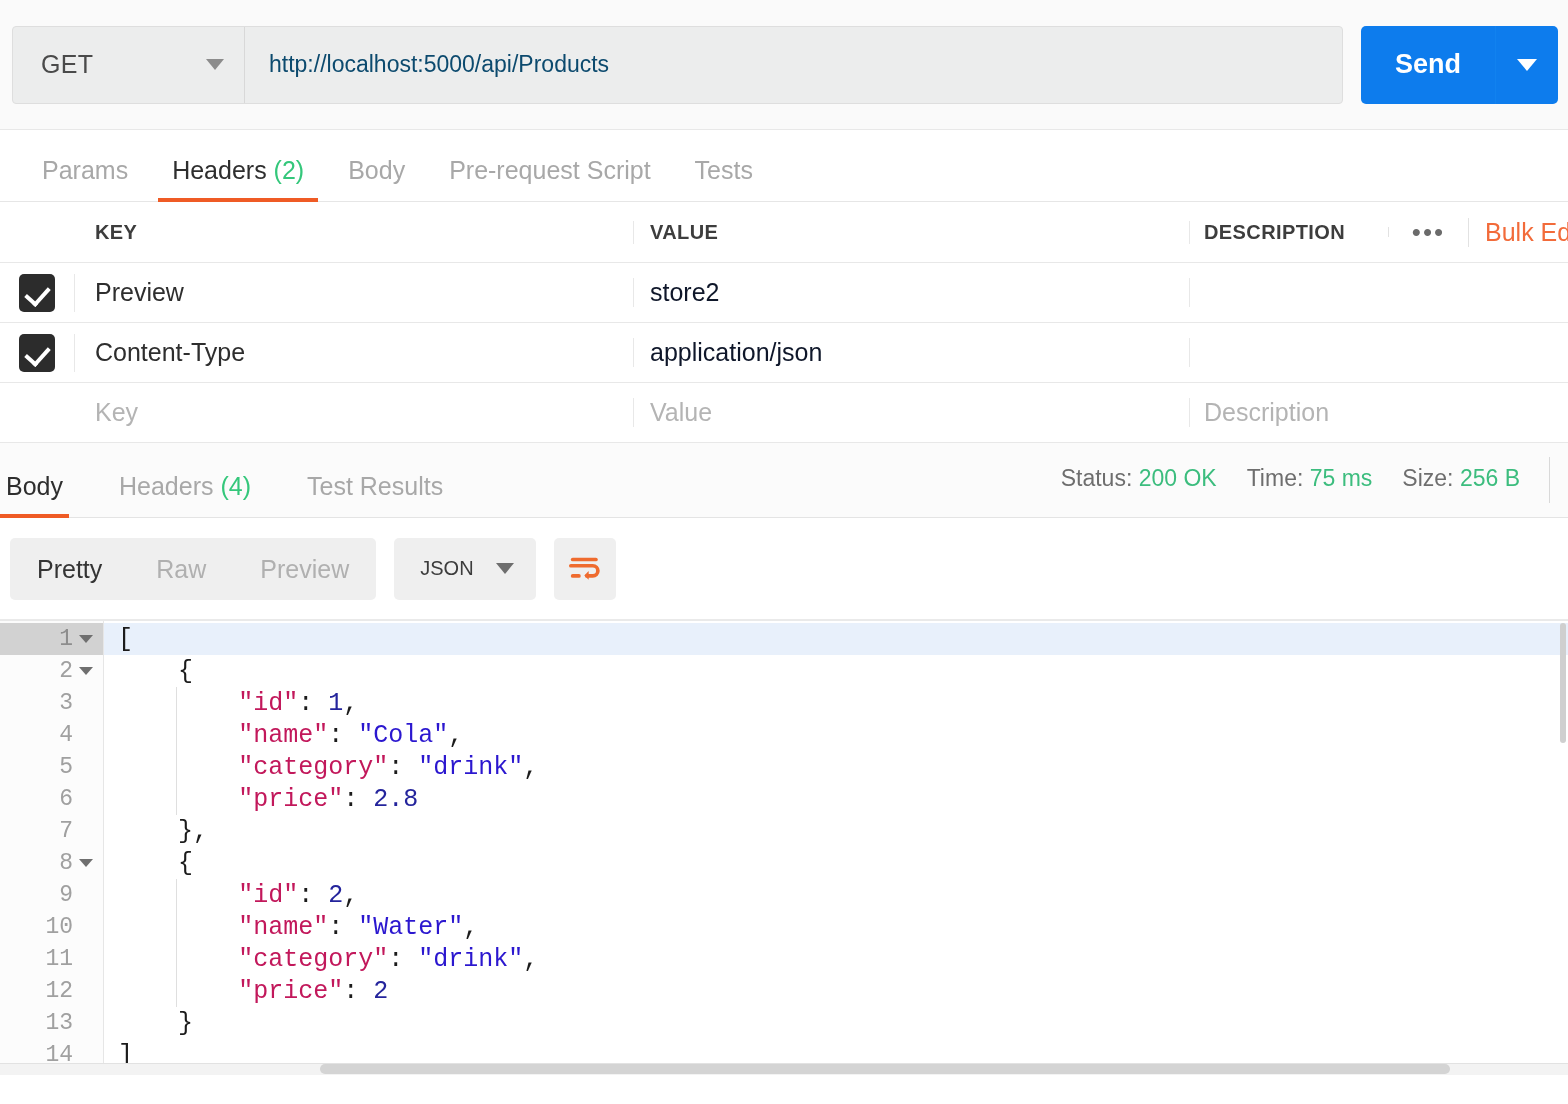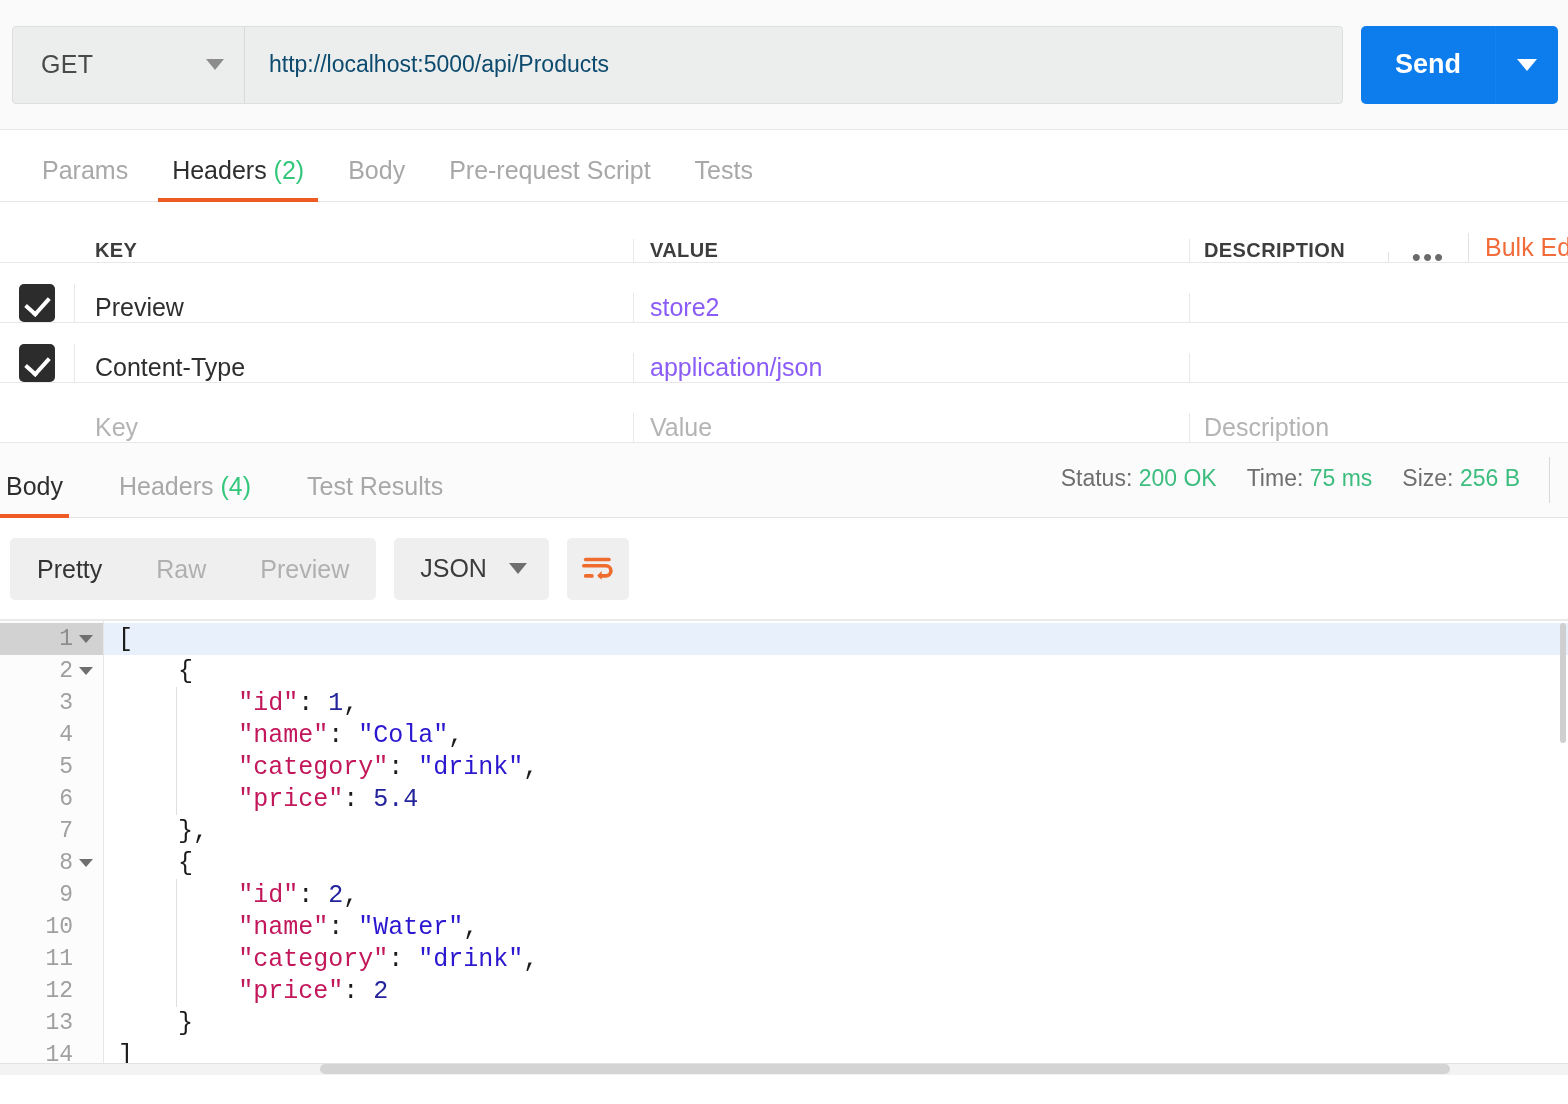--- a/index.html
+++ b/index.html
@@ -105,21 +105,21 @@
     left: 8px; right: 8px; bottom: -1px;
     height: 4px; background: #ef5b25;
   }
   .rtab .cnt { color: #34c77b; }
 
   
   .htable { width: 100%; background: #fff; }
   .hrow {
     display: flex;
     border-bottom: 1px solid #e8e8e8;
-    align-items: flex-end;
+    align-items: center;
   }
   .hrow.head { height: 61px; }
   .hrow.data { height: 60px; }
   .c-chk {
     width: 75px;
     display: flex; align-items: center; justify-content: center;
     border-right: 1px solid #e8e8e8;
     flex-shrink: 0;
   }
   .hrow.head .c-chk { border-right: 1px solid #e8e8e8; }
@@ -145,21 +145,21 @@
     padding-left: 20px;
     border-right: 1px solid #e8e8e8;
     font-size: 25px; color: #2e2e2e;
     flex-shrink: 0;
   }
   .c-val {
     width: 556px;
     display: flex; align-items: center;
     padding-left: 16px;
     border-right: 1px solid #e8e8e8;
-    font-size: 25px; color: #8b5cf6;
+    font-size: 25px; color: #0f172a;
     flex-shrink: 0;
   }
   .c-desc {
     flex: 1;
     display: flex; align-items: center;
     padding-left: 14px;
     font-size: 25px; color: #2e2e2e;
   }
   .hrow.head .c-key, .hrow.head .c-val {
     font-size: 20px; font-weight: bold; color: #3d3d3d; letter-spacing: .4px;
@@ -251,21 +251,21 @@
     font-size: 25px; color: #b0b0b0; cursor: pointer;
     line-height: 62px;
   }
   .seg-item.active { color: #343434; }
   .fmt {
     display: flex; align-items: center; gap: 22px;
     background: #efefef; border-radius: 5px;
     height: 62px; padding: 0 22px 0 26px;
     cursor: pointer;
   }
-  .fmt-label { font-size: 25px; color: #3c3c3c; }
+  .fmt-label { font-size: 20px; color: #3c3c3c; }
   .fmt .caret-dn { border-top-color: #6e6e6e; }
   .wrap-btn {
     width: 62px; height: 62px;
     background: #efefef; border-radius: 5px;
     display: flex; align-items: center; justify-content: center;
     cursor: pointer;
   }
 
   
   .code-area {
@@ -541,21 +541,21 @@
         </div>
       </div>
     <div class="codetext" id="codetext">
       <div class="indent-guide"></div>
       <div class="indent-guide2"></div>
     <div class="cline cur"><span class="p">[</span></div>
         <div class="cline"><span class="p"> </span><span class="p"> </span><span class="p"> </span><span class="p"> </span><span class="p">{</span></div>
         <div class="cline"><span class="p"> </span><span class="p"> </span><span class="p"> </span><span class="p"> </span><span class="p"> </span><span class="p"> </span><span class="p"> </span><span class="p"> </span><span class="k">"id"</span><span class="p">:</span><span class="p"> </span><span class="n">1</span><span class="p">,</span></div>
         <div class="cline"><span class="p"> </span><span class="p"> </span><span class="p"> </span><span class="p"> </span><span class="p"> </span><span class="p"> </span><span class="p"> </span><span class="p"> </span><span class="k">"name"</span><span class="p">:</span><span class="p"> </span><span class="s">"Cola"</span><span class="p">,</span></div>
         <div class="cline"><span class="p"> </span><span class="p"> </span><span class="p"> </span><span class="p"> </span><span class="p"> </span><span class="p"> </span><span class="p"> </span><span class="p"> </span><span class="k">"category"</span><span class="p">:</span><span class="p"> </span><span class="s">"drink"</span><span class="p">,</span></div>
-        <div class="cline"><span class="p"> </span><span class="p"> </span><span class="p"> </span><span class="p"> </span><span class="p"> </span><span class="p"> </span><span class="p"> </span><span class="p"> </span><span class="k">"price"</span><span class="p">:</span><span class="p"> </span><span class="n">5.4</span></div>
+        <div class="cline"><span class="p"> </span><span class="p"> </span><span class="p"> </span><span class="p"> </span><span class="p"> </span><span class="p"> </span><span class="p"> </span><span class="p"> </span><span class="k">"price"</span><span class="p">:</span><span class="p"> </span><span class="n">2.8</span></div>
         <div class="cline"><span class="p"> </span><span class="p"> </span><span class="p"> </span><span class="p"> </span><span class="p">}</span><span class="p">,</span></div>
         <div class="cline"><span class="p"> </span><span class="p"> </span><span class="p"> </span><span class="p"> </span><span class="p">{</span></div>
         <div class="cline"><span class="p"> </span><span class="p"> </span><span class="p"> </span><span class="p"> </span><span class="p"> </span><span class="p"> </span><span class="p"> </span><span class="p"> </span><span class="k">"id"</span><span class="p">:</span><span class="p"> </span><span class="n">2</span><span class="p">,</span></div>
         <div class="cline"><span class="p"> </span><span class="p"> </span><span class="p"> </span><span class="p"> </span><span class="p"> </span><span class="p"> </span><span class="p"> </span><span class="p"> </span><span class="k">"name"</span><span class="p">:</span><span class="p"> </span><span class="s">"Water"</span><span class="p">,</span></div>
         <div class="cline"><span class="p"> </span><span class="p"> </span><span class="p"> </span><span class="p"> </span><span class="p"> </span><span class="p"> </span><span class="p"> </span><span class="p"> </span><span class="k">"category"</span><span class="p">:</span><span class="p"> </span><span class="s">"drink"</span><span class="p">,</span></div>
         <div class="cline"><span class="p"> </span><span class="p"> </span><span class="p"> </span><span class="p"> </span><span class="p"> </span><span class="p"> </span><span class="p"> </span><span class="p"> </span><span class="k">"price"</span><span class="p">:</span><span class="p"> </span><span class="n">2</span></div>
         <div class="cline"><span class="p"> </span><span class="p"> </span><span class="p"> </span><span class="p"> </span><span class="p">}</span></div>
         <div class="cline"><span class="p">]</span></div>
       </div>
   </div>

